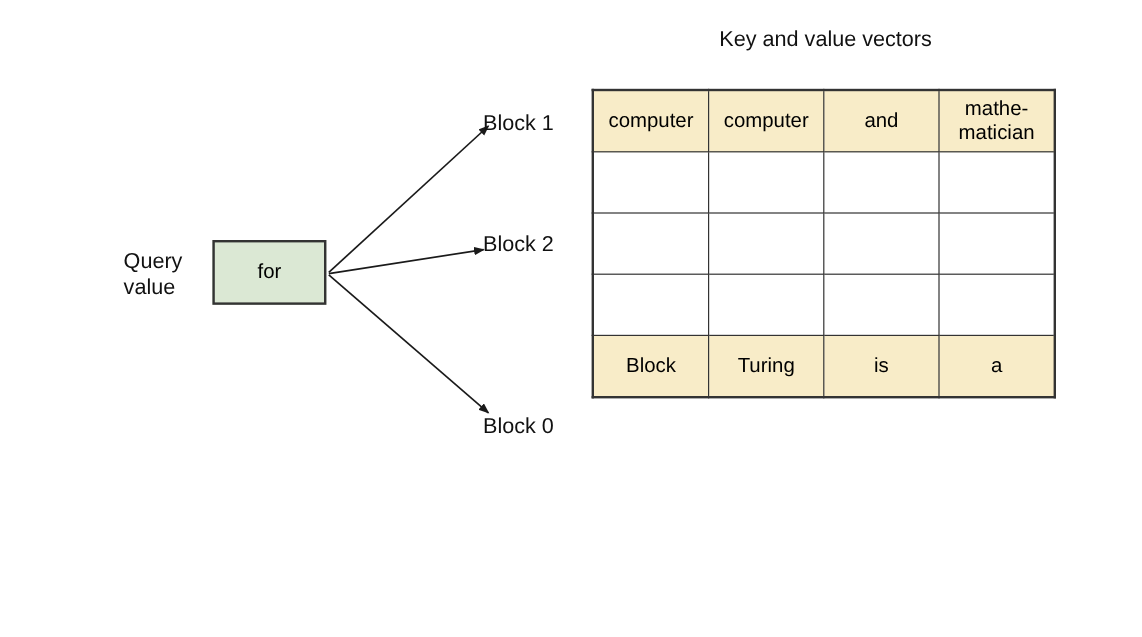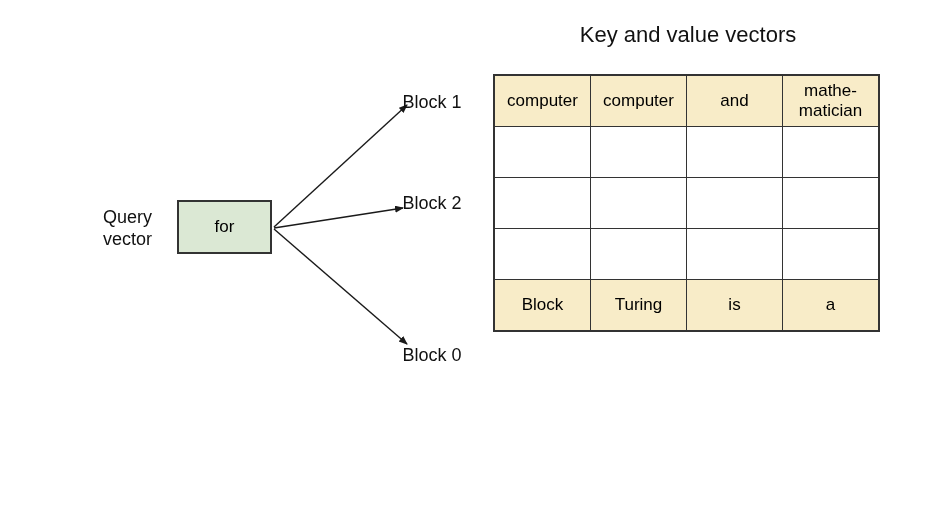--- a/index.html
+++ b/index.html
@@ -8,21 +8,21 @@
     width:952px;height:531px;
     background:#ffffff;
     font-family:"Liberation Sans", sans-serif;
     color:#000000;
     overflow:hidden;
   }
   .title{
     position:absolute;
     left:493px;top:22px;width:390px;
     text-align:center;
-    font-size:22px;
+    font-size:18px;
     color:#111111;
     white-space:nowrap;
   }
   .query-label{
     position:absolute;
     left:103px;top:206px;
     font-size:18px;line-height:22px;
     color:#111111;
   }
   .query-box{
@@ -83,21 +83,21 @@
         <path d="M0,0 L9,3.5 L0,7 Z" fill="#1a1a1a"></path>
       </marker>
     </defs>
     <line x1="274" y1="227" x2="407" y2="105" stroke="#1a1a1a" stroke-width="1.4" marker-end="url(#ah)"></line>
     <line x1="274" y1="228" x2="403" y2="208" stroke="#1a1a1a" stroke-width="1.4" marker-end="url(#ah)"></line>
     <line x1="274" y1="229" x2="407" y2="344" stroke="#1a1a1a" stroke-width="1.4" marker-end="url(#ah)"></line>
   </svg>
 
   <div class="query-label">
     <span>Query</span><br>
-    <span>vector</span>
+    <span>value</span>
   </div>
 
   <div class="query-box">
     <span>for</span>
   </div>
 
   <div id="block-label-1" class="block-label">Block 1</div>
   <div id="block-label-2" class="block-label">Block 2</div>
   <div id="block-label-0" class="block-label">Block 0</div>
 

